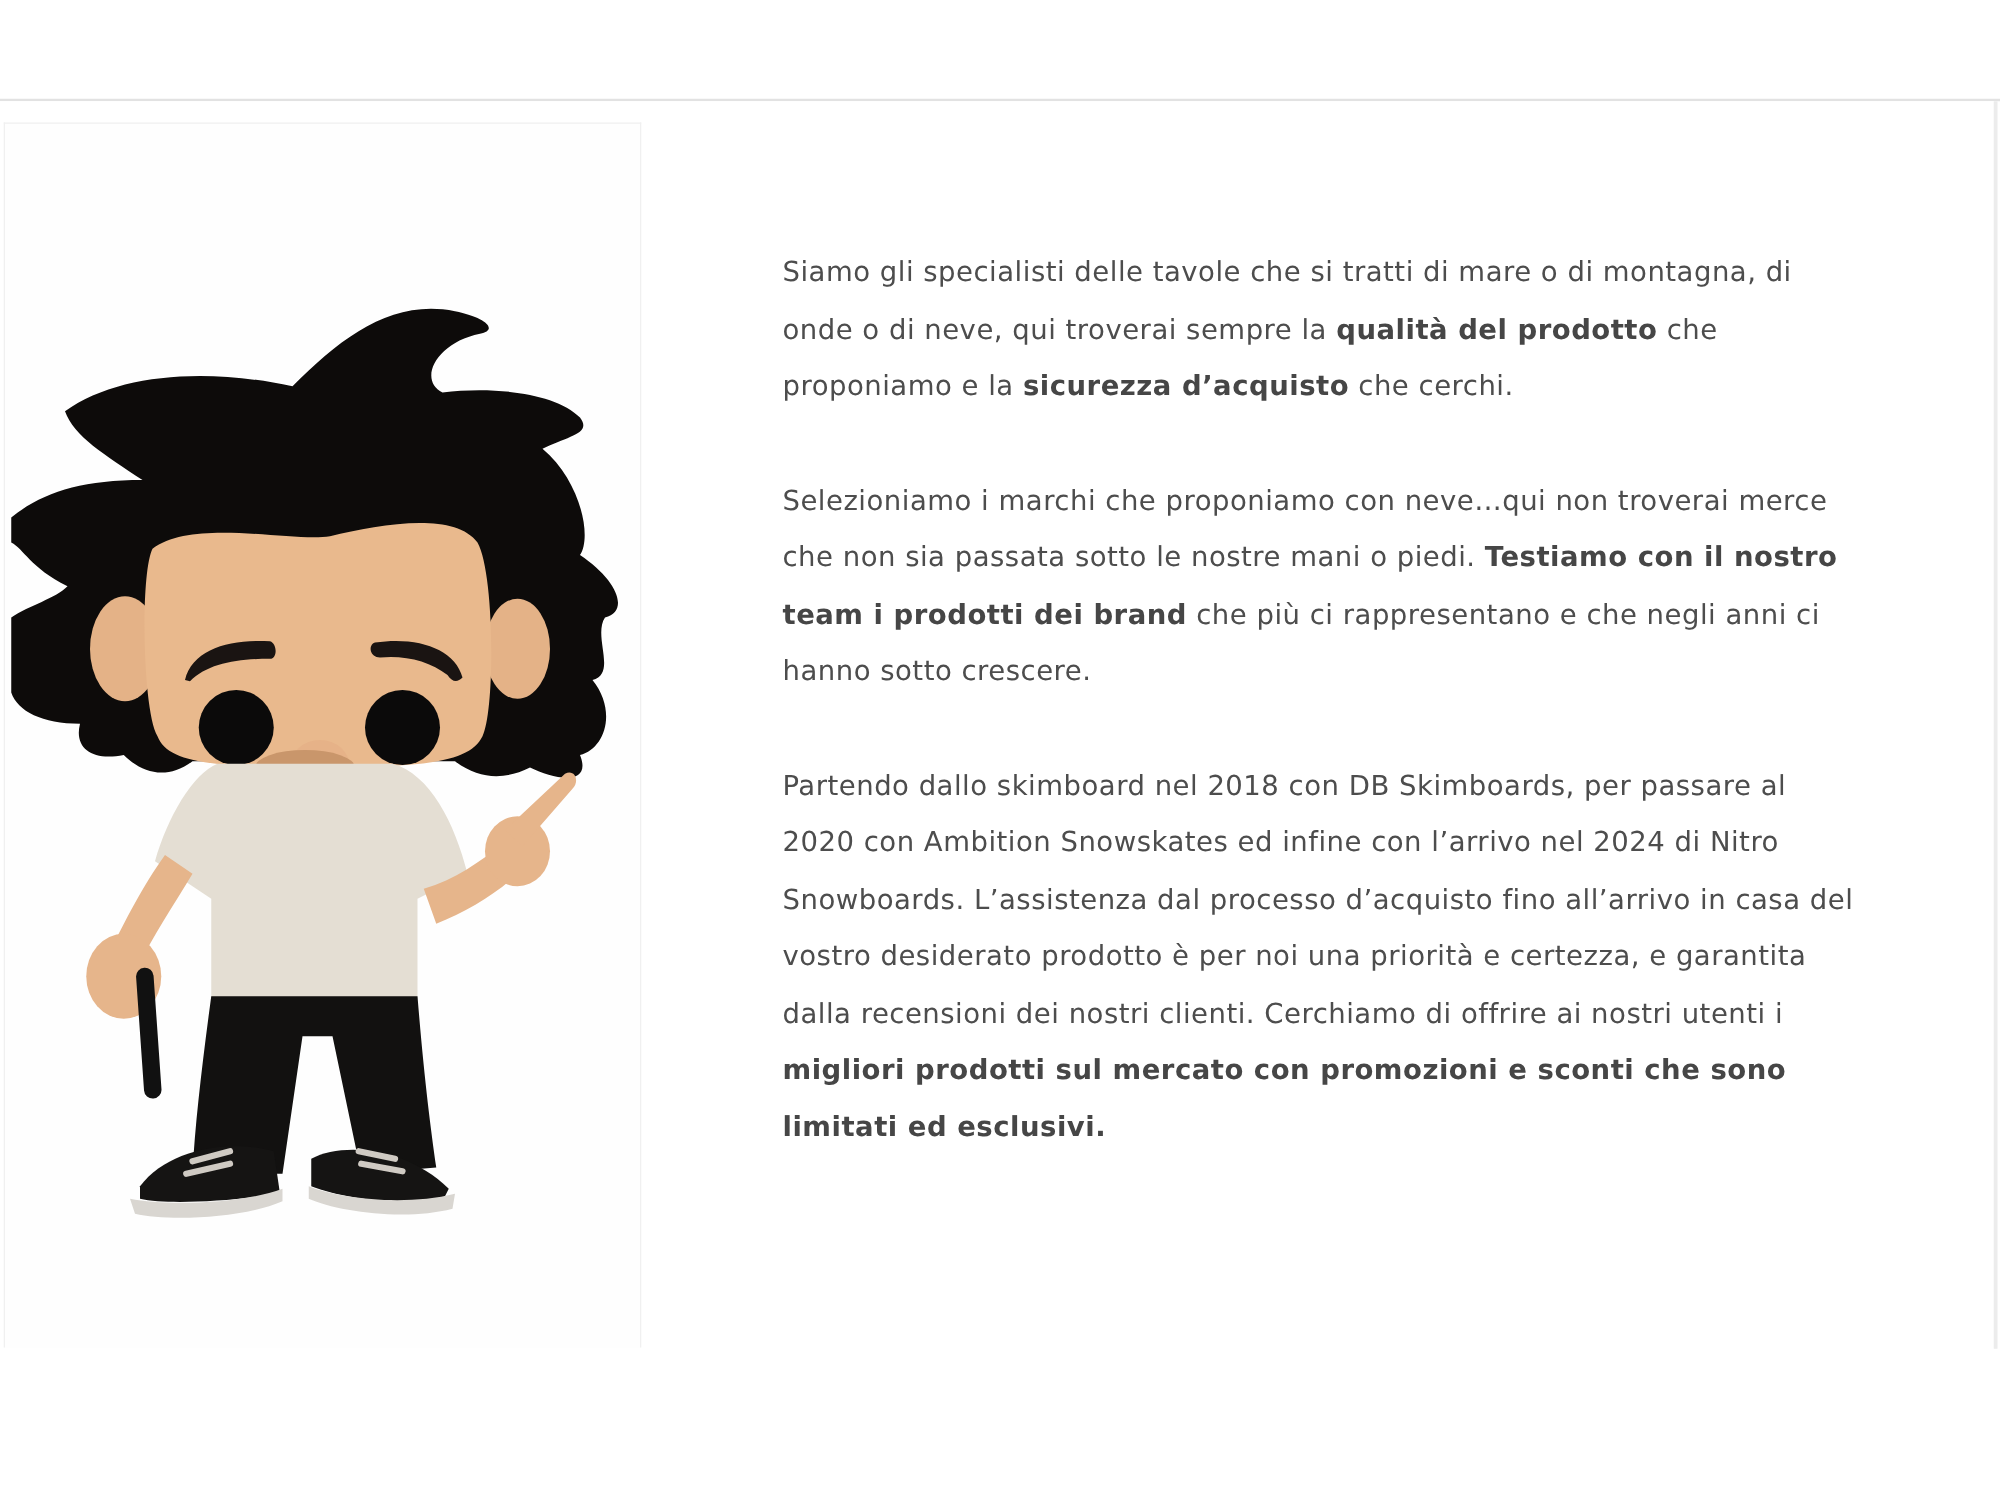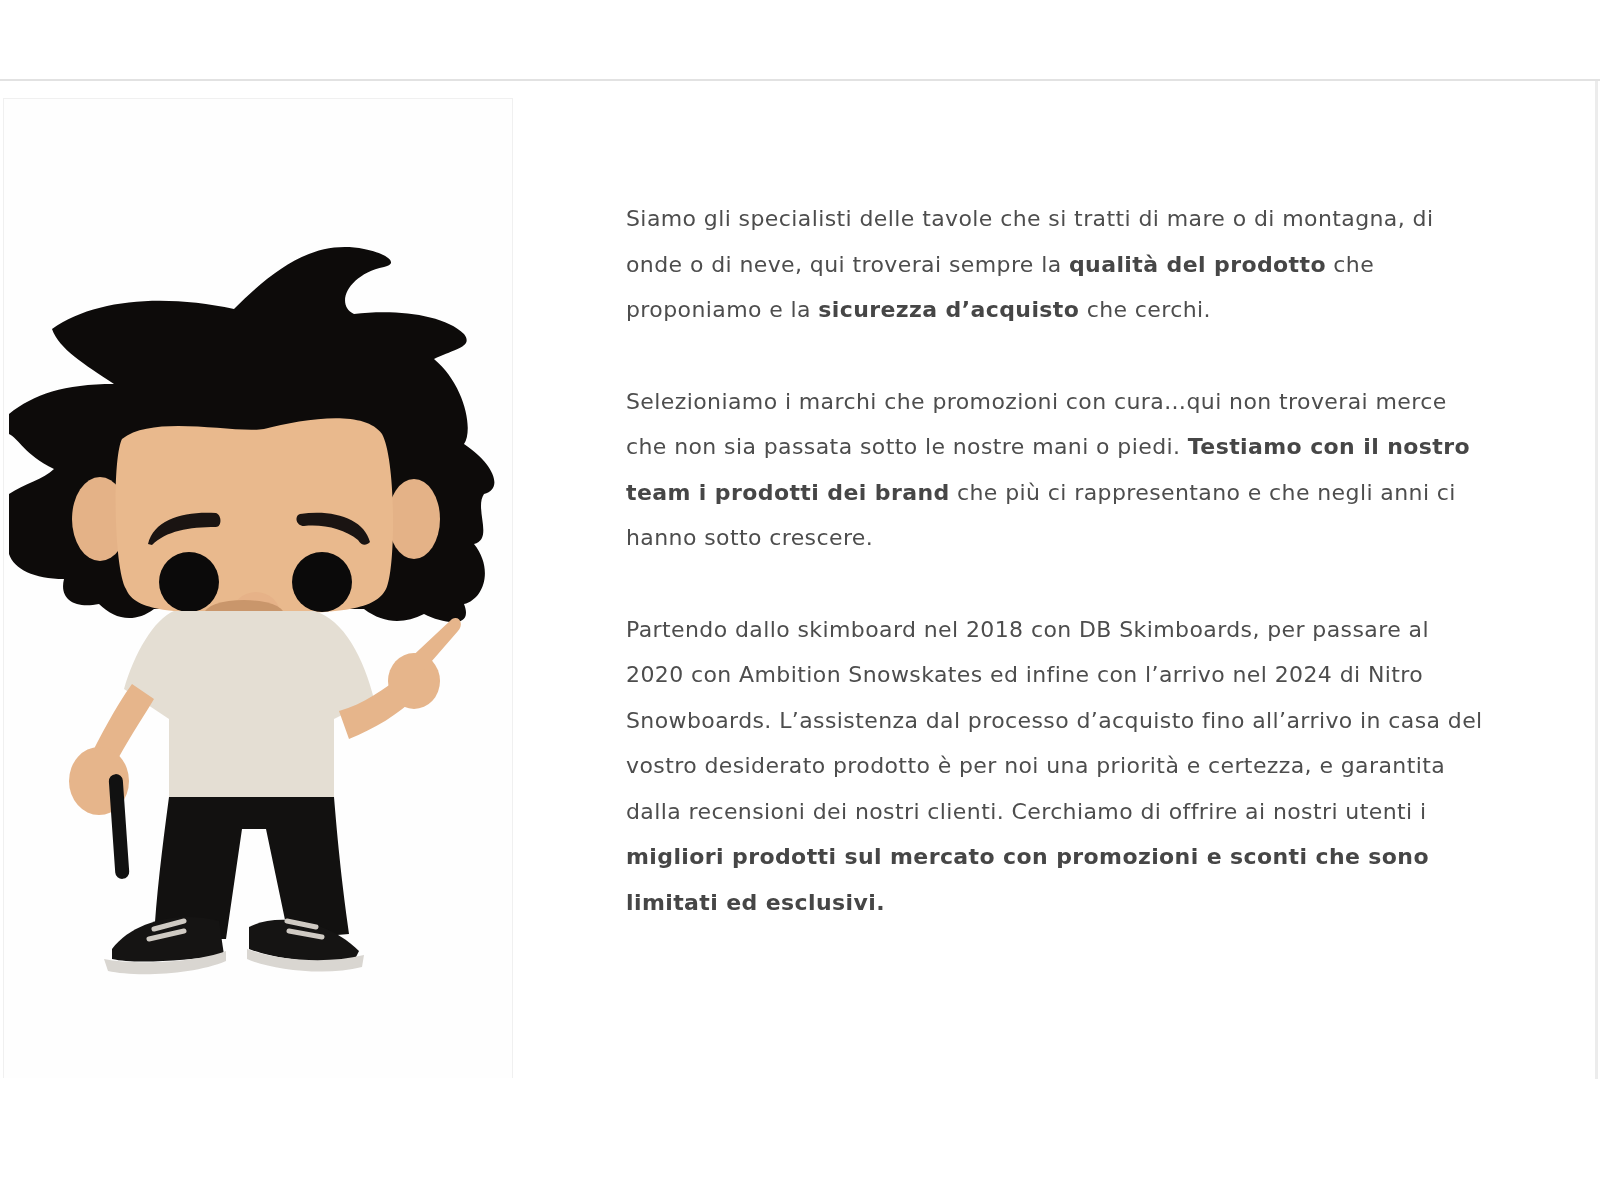--- a/index.html
+++ b/index.html
@@ -177,18 +177,18 @@
       <line x1="285" y1="832" x2="318" y2="838"></line>
     </g>
   </svg>
 </div>
 
 <div class="text-column">
   <p>
     <span>Siamo gli specialisti delle tavole che si tratti di mare o di montagna, di onde o di neve, qui troverai sempre la </span><b>qualità del prodotto</b><span> che proponiamo e la </span><b>sicurezza d’acquisto</b><span> che cerchi.</span>
   </p>
   <p>
-    <span>Selezioniamo i marchi che promozioni con cura…qui non troverai merce che non sia passata sotto le nostre mani o piedi. </span><b>Testiamo con il nostro team i prodotti dei brand</b><span> che più ci rappresentano e che negli anni ci hanno sotto crescere.</span>
+    <span>Selezioniamo i marchi che proponiamo con neve…qui non troverai merce che non sia passata sotto le nostre mani o piedi. </span><b>Testiamo con il nostro team i prodotti dei brand</b><span> che più ci rappresentano e che negli anni ci hanno sotto crescere.</span>
   </p>
   <p>
     <span>Partendo dallo skimboard nel 2018 con DB Skimboards, per passare al 2020 con Ambition Snowskates ed infine con l’arrivo nel 2024 di Nitro Snowboards. L’assistenza dal processo d’acquisto fino all’arrivo in casa del vostro desiderato prodotto è per noi una priorità e certezza, e garantita dalla recensioni dei nostri clienti. Cerchiamo di offrire ai nostri utenti i </span><b>migliori prodotti sul mercato con promozioni e sconti che sono limitati ed esclusivi.</b>
   </p>
 </div>
 
 </body></html>

